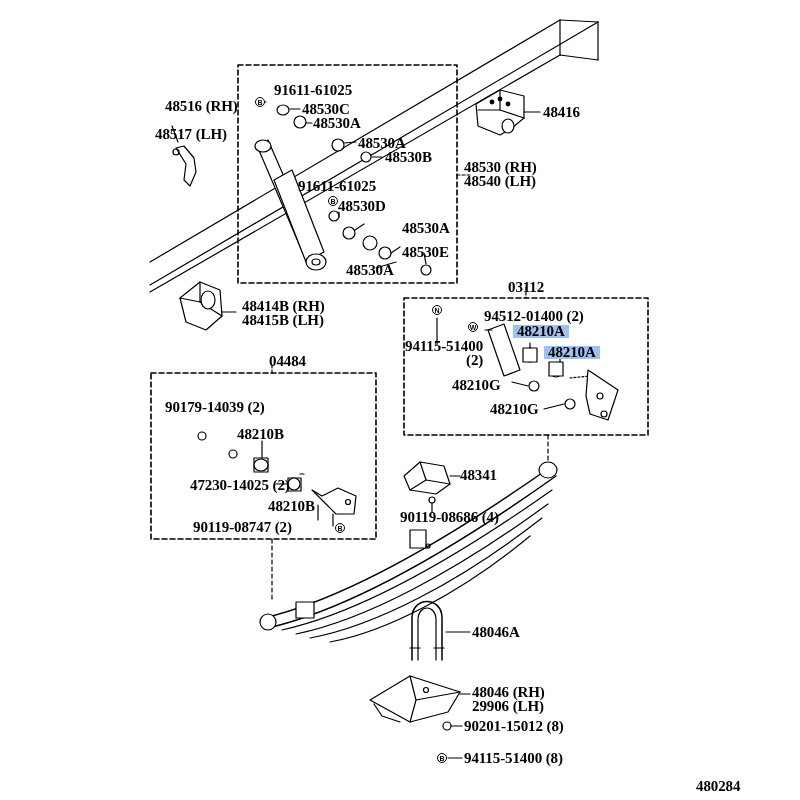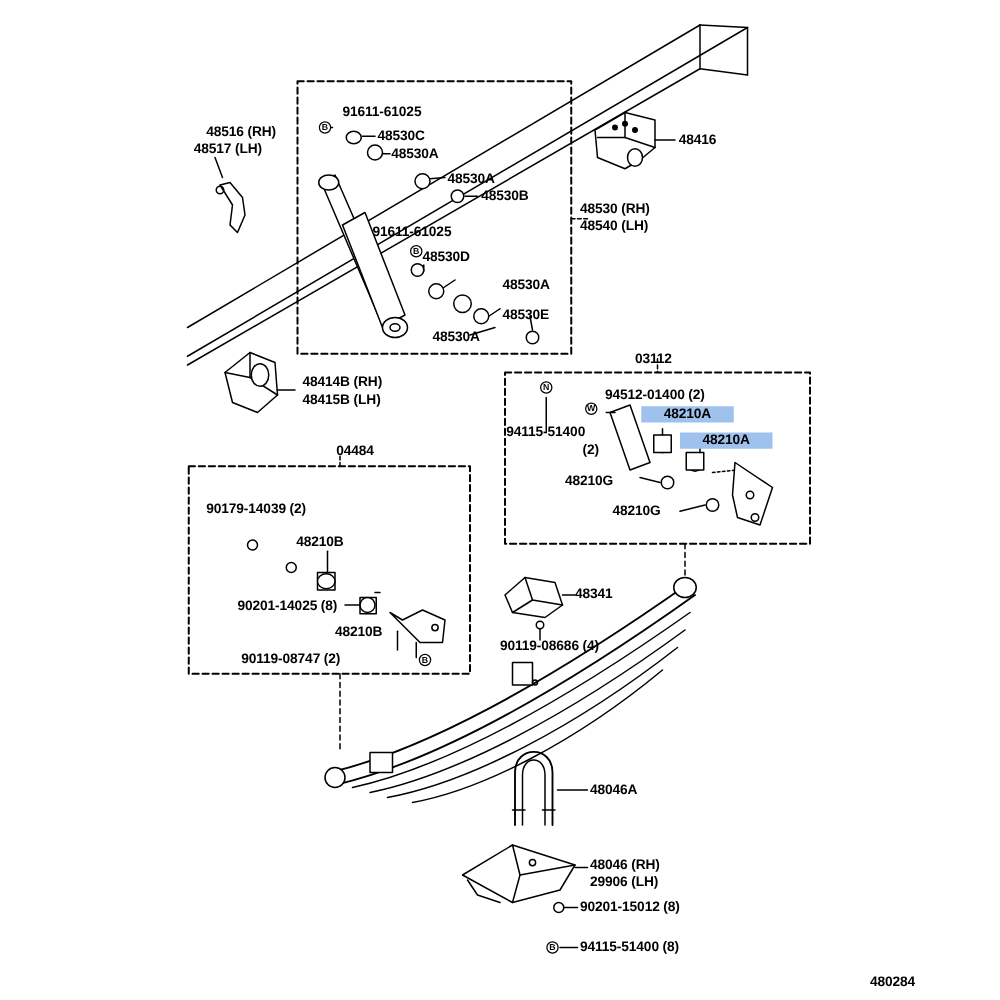--- a/index.html
+++ b/index.html
@@ -1,22 +1,22 @@
 <!DOCTYPE html>
 <html><head>
 <meta charset="utf-8">
 <style>
   html, body { margin: 0; padding: 0; background: #ffffff; }
   #canvas { position: relative; width: 800px; height: 800px; background: #ffffff; overflow: hidden; }
   svg.art { position: absolute; left: 0; top: 0; }
   .lbl {
-    position: absolute; font-family: Liberation Sans, sans-serif; font-weight: bold;
-    font-size: 11px; color: #000; white-space: nowrap; line-height: 13px; letter-spacing: -0.1px;
+    position: absolute; font-family: Liberation Serif, serif; font-weight: bold;
+    font-size: 15px; color: #000; white-space: nowrap; line-height: 13px; letter-spacing: -0.1px;
   }
-  .hl { background: #9ec1ee; padding: 0 18px; margin-left: -2px; }
+  .hl { background: #9ec1ee; padding: 0 4px; margin-left: -2px; }
   .sym {
     position: absolute; width: 10px; height: 10px; border: 1.2px solid #000; border-radius: 50%;
     font-family: "Liberation Sans", sans-serif; font-size: 7px; font-weight: bold;
     display: flex; align-items: center; justify-content: center; line-height: 1; box-sizing: border-box;
     background: #fff;
   }
 </style>
 </head>
 <body>
 
@@ -190,40 +190,40 @@
 <span class="lbl" style="left:298px;top:180px;">91611-61025</span>
 <span class="sym" style="left:328px;top:196px;">B</span>
 <span class="lbl" style="left:338px;top:200px;">48530D</span>
 <span class="lbl" style="left:402px;top:222px;">48530A</span>
 <span class="lbl" style="left:402px;top:246px;">48530E</span>
 <span class="lbl" style="left:346px;top:264px;">48530A</span>
 <span class="lbl" style="left:464px;top:161px;">48530 (RH)</span>
 <span class="lbl" style="left:464px;top:175px;">48540 (LH)</span>
 
 <span class="lbl" style="left:165px;top:100px;">48516 (RH)</span>
-<span class="lbl" style="left:155px;top:113px;">48517 (LH)</span>
+<span class="lbl" style="left:155px;top:128px;">48517 (LH)</span>
 <span class="lbl" style="left:543px;top:106px;">48416</span>
 <span class="lbl" style="left:242px;top:300px;">48414B (RH)</span>
 <span class="lbl" style="left:242px;top:314px;">48415B (LH)</span>
 
 <span class="lbl" style="left:508px;top:281px;">03112</span>
 <span class="sym" style="left:432px;top:305px;">N</span>
 <span class="sym" style="left:468px;top:322px;">W</span>
 <span class="lbl" style="left:484px;top:310px;">94512-01400 (2)</span>
 <span class="lbl" style="left:405px;top:340px;">94115-51400</span>
 <span class="lbl" style="left:466px;top:354px;">(2)</span>
 <span class="lbl hl" style="left:515px;top:325px;">48210A</span>
 <span class="lbl hl" style="left:546px;top:346px;">48210A</span>
 <span class="lbl" style="left:452px;top:379px;">48210G</span>
 <span class="lbl" style="left:490px;top:403px;">48210G</span>
 
 <span class="lbl" style="left:240px;top:355px;padding-left:29px;">04484</span>
 <span class="lbl" style="left:165px;top:401px;">90179-14039 (2)</span>
 <span class="lbl" style="left:237px;top:428px;">48210B</span>
-<span class="lbl" style="left:190px;top:479px;">90201-14025 (8)</span>
+<span class="lbl" style="left:190px;top:479px;">47230-14025 (2)</span>
 <span class="lbl" style="left:268px;top:500px;">48210B</span>
 <span class="lbl" style="left:193px;top:521px;">90119-08747 (2)</span>
 <span class="sym" style="left:335px;top:523px;">B</span>
 
 <span class="lbl" style="left:460px;top:469px;">48341</span>
 <span class="lbl" style="left:400px;top:511px;">90119-08686 (4)</span>
 <span class="lbl" style="left:472px;top:626px;">48046A</span>
 <span class="lbl" style="left:472px;top:686px;">48046 (RH)</span>
 <span class="lbl" style="left:472px;top:700px;">29906 (LH)</span>
 <span class="lbl" style="left:464px;top:720px;">90201-15012 (8)</span>

